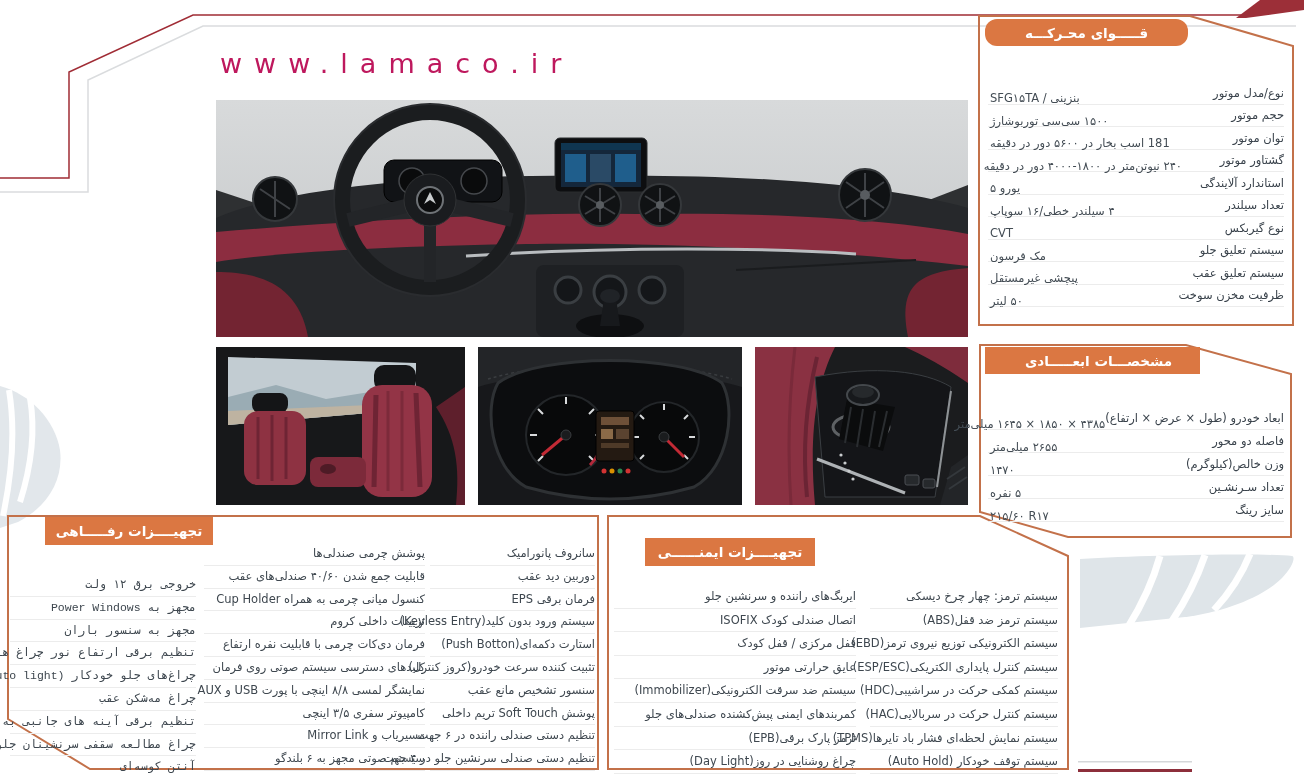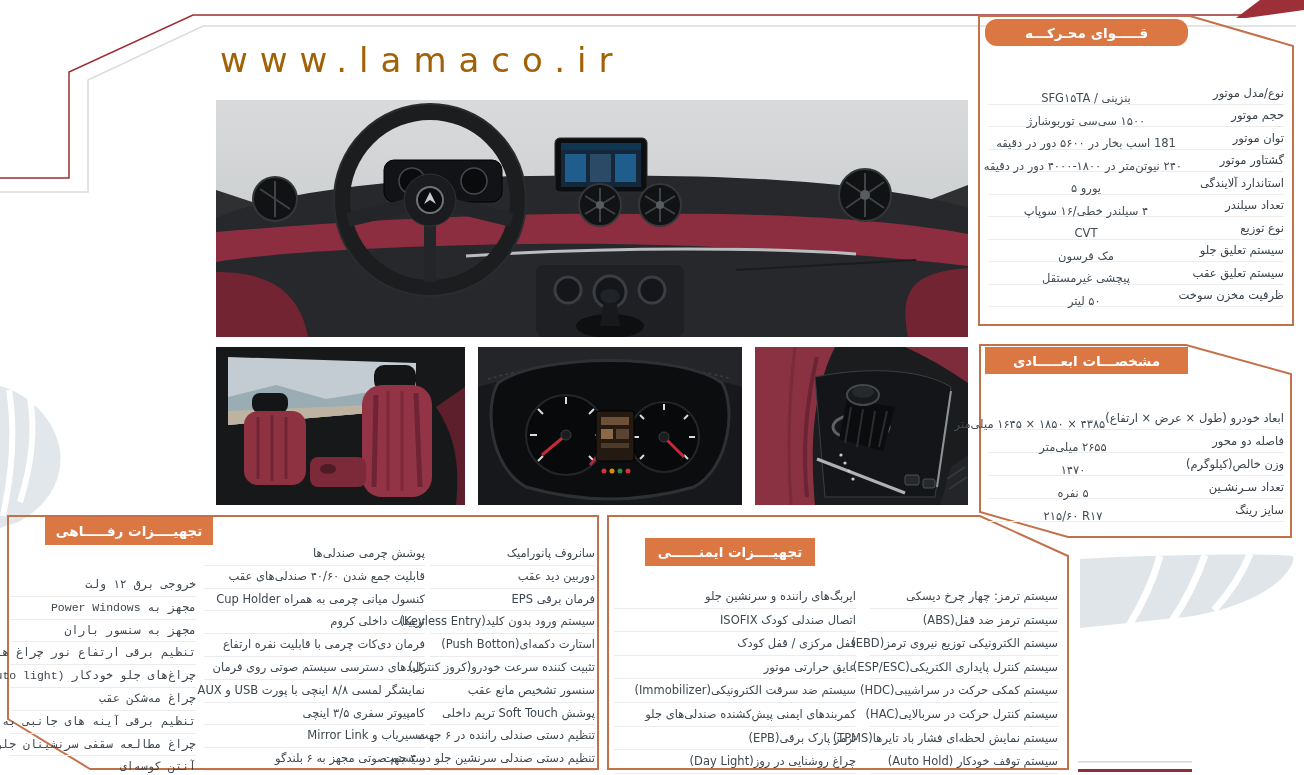--- a/index.html
+++ b/index.html
@@ -2,49 +2,49 @@
 <html><head>
 <meta charset="utf-8">
 <style>
   html,body{margin:0;padding:0;background:#ffffff;}
   #root{position:relative;width:1304px;height:775px;background:#ffffff;overflow:hidden;
         font-family:"DejaVu Sans",sans-serif;}
   svg{display:block;}
   .abs{position:absolute;}
 
   
-  #site-url{position:absolute;left:220px;top:40px;font-size:34px;letter-spacing:12px;
-            color:#a16207;white-space:nowrap;}
+  #site-url{position:absolute;left:220px;top:48px;font-size:27px;letter-spacing:12px;
+            color:#be185d;white-space:nowrap;}
 
   
   .photo{position:absolute;overflow:hidden;background:#1a1b1d;}
   #photo-main{left:216px;top:100px;width:752px;height:237px;}
   #photo-seats{left:216px;top:347px;width:249px;height:158px;}
   #photo-cluster{left:478px;top:347px;width:264px;height:158px;}
   #photo-console{left:755px;top:347px;width:213px;height:158px;}
 
   
   .sec-header{position:absolute;background:#DB7742;color:#ffffff;font-weight:bold;
               font-size:13.5px;display:flex;align-items:center;justify-content:center;
               direction:rtl;}
   #hdr-powertrain{left:985px;top:19px;width:203px;height:27px;border-radius:12px;}
-  #hdr-dimensions{left:985px;top:347px;width:203px;height:27px;}
+  #hdr-dimensions{left:985px;top:347px;width:203px;height:27px;padding-left:12px;}
   #hdr-comfort{left:45px;top:517px;width:168px;height:28px;}
   #hdr-safety{left:645px;top:517px;width:170px;height:28px;margin-top:21px;}
 
   
   .spec{position:absolute;direction:rtl;}
   #powertrain-rows{left:988px;top:82px;width:296px;}
   #dimensions-rows{left:988px;top:407px;width:296px;}
   .srow{display:flex;direction:rtl;align-items:center;height:21.5px;
         border-bottom:1px solid #ECECEC;font-size:11.5px;color:#434C54;}
   #dimensions-rows .srow{height:22px;}
   .lbl{flex:0 0 102px;text-align:right;color:#39424B;white-space:nowrap;}
   #dimensions-rows .lbl{flex:0 0 128px;}
-  .val{flex:1;text-align:center;padding-left:2px;white-space:nowrap;margin-top:11px;}
+  .val{flex:1;text-align:left;padding-left:2px;white-space:nowrap;margin-top:11px;}
 
   
   .flist{position:absolute;direction:rtl;}
   .item{text-align:right;direction:rtl;white-space:nowrap;border-bottom:1px solid #ECECEC;
         font-size:11.5px;color:#3E474F;height:21.8px;line-height:21.8px;}
   #safety-col-a .item,#safety-col-b .item{height:22.6px;line-height:22.6px;}
   #comfort-col-a{left:430px;top:543px;width:165px;}
   #comfort-col-b{left:204px;top:543px;width:221px;}
   #comfort-col-c{left:10px; top:574px;width:186px;font-family:Liberation Mono, monospace;}
   #safety-col-a{left:870px;top:585px;width:188px;}
@@ -267,21 +267,21 @@
         <span class="lbl">استاندارد آلایندگی</span>
         <span class="val">یورو ۵</span>
       </div>
 
       <div class="srow">
         <span class="lbl">تعداد سیلندر</span>
         <span class="val">۴ سیلندر خطی/۱۶ سوپاپ</span>
       </div>
 
       <div class="srow">
-        <span class="lbl">نوع توزیع</span>
+        <span class="lbl">نوع گیربکس</span>
         <span class="val">CVT</span>
       </div>
 
       <div class="srow">
         <span class="lbl">سیستم تعلیق جلو</span>
         <span class="val">مک فرسون</span>
       </div>
 
       <div class="srow">
         <span class="lbl">سیستم تعلیق عقب</span>

